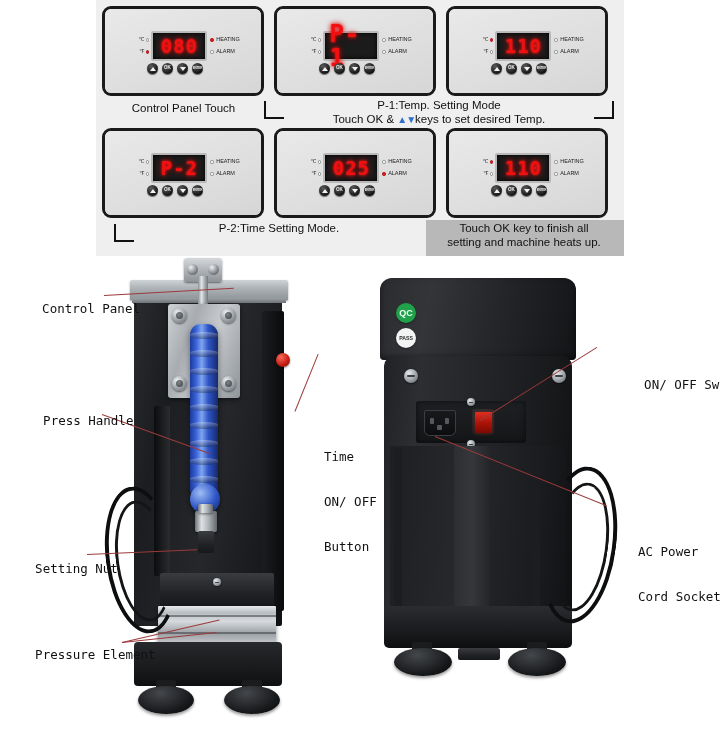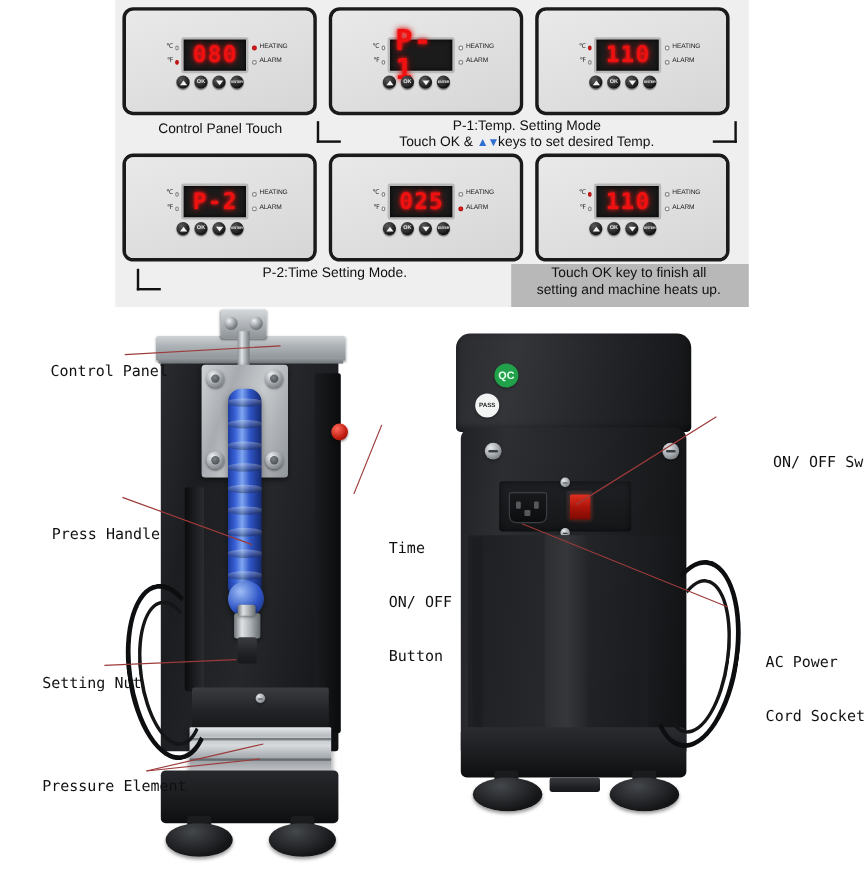--- a/index.html
+++ b/index.html
@@ -288,21 +288,20 @@
     border-radius:12px 12px 4px 4px;
     box-shadow:inset 0 -3px 6px rgba(0,0,0,.5);
   }
   .qc-badge{
     position:absolute;border-radius:50%;
     background:#21a24a;
     display:flex;align-items:center;justify-content:center;
     color:#eafff1;font-weight:bold;
     font-family:"Liberation Sans",sans-serif;
     box-shadow:0 1px 2px rgba(0,0,0,.4);
-    margin-left:16px;
   }
   .pass-badge{
     position:absolute;border-radius:50%;
     background:#f2f3f3;
     display:flex;align-items:center;justify-content:center;
     color:#2a2a2a;font-weight:bold;
     font-family:"Liberation Sans",sans-serif;
     box-shadow:0 1px 2px rgba(0,0,0,.4);
   }
   .rm-panel{
@@ -776,21 +775,21 @@
   <div class="leader" style="left:122px;top:386px;width:95px;transform:rotate(-6deg);"></div>
   <div class="leader" style="left:122px;top:386px;width:100px;transform:rotate(-13deg);"></div>
   <div class="leader" style="left:295px;top:155px;width:62px;transform:rotate(-68deg);"></div>
   <div class="leader" style="left:480px;top:164px;width:138px;transform:rotate(-32deg);"></div>
   <div class="leader" style="left:435px;top:180px;width:185px;transform:rotate(22deg);"></div>
 
   <div class="lab" style="left:12px;top:30px;">
     <span>Control Panel</span>
   </div>
 
-  <div class="lab" style="left:13px;top:166px;">
+  <div class="lab" style="left:13px;top:142px;">
     <span>Press Handle</span>
   </div>
 
   <div class="lab" style="left:5px;top:290px;">
     <span>Setting Nut</span>
   </div>
 
   <div class="lab" style="left:5px;top:376px;">
     <span>Pressure Element</span>
   </div>

